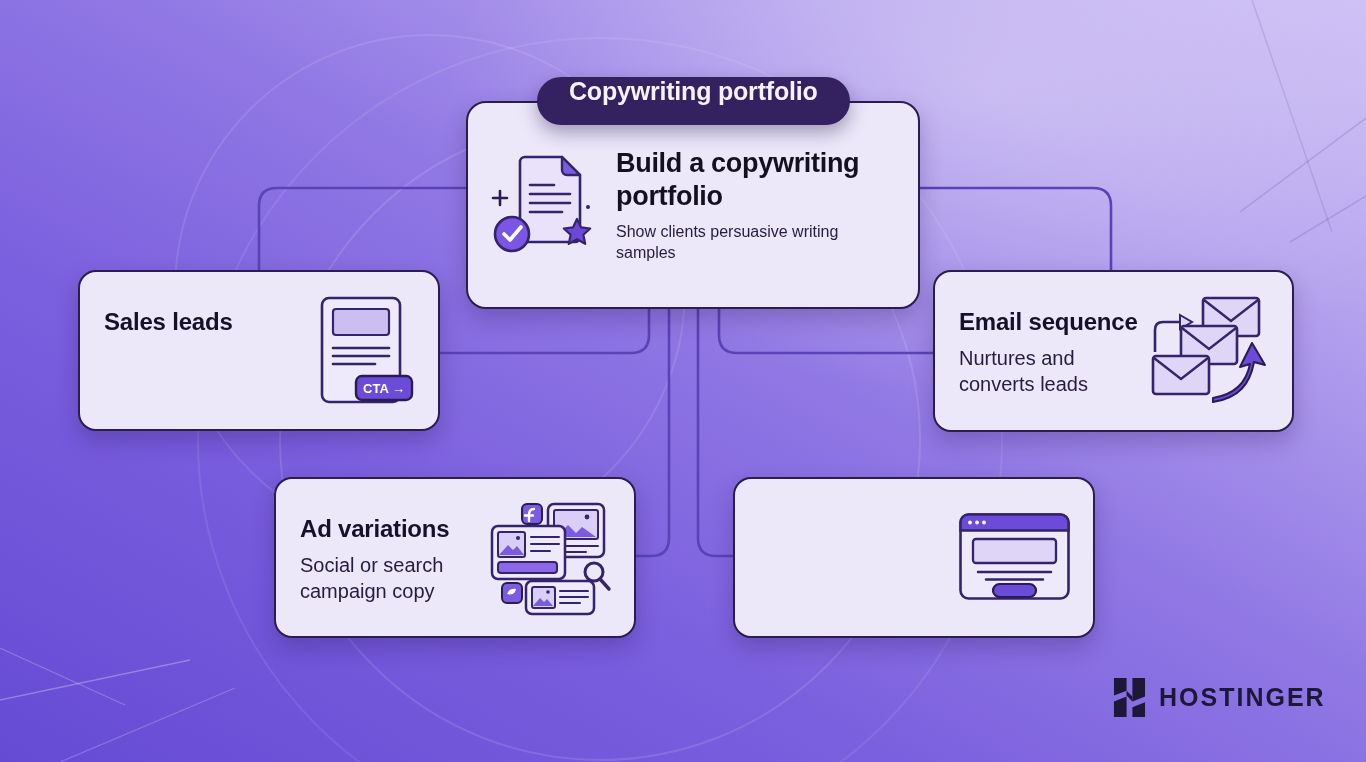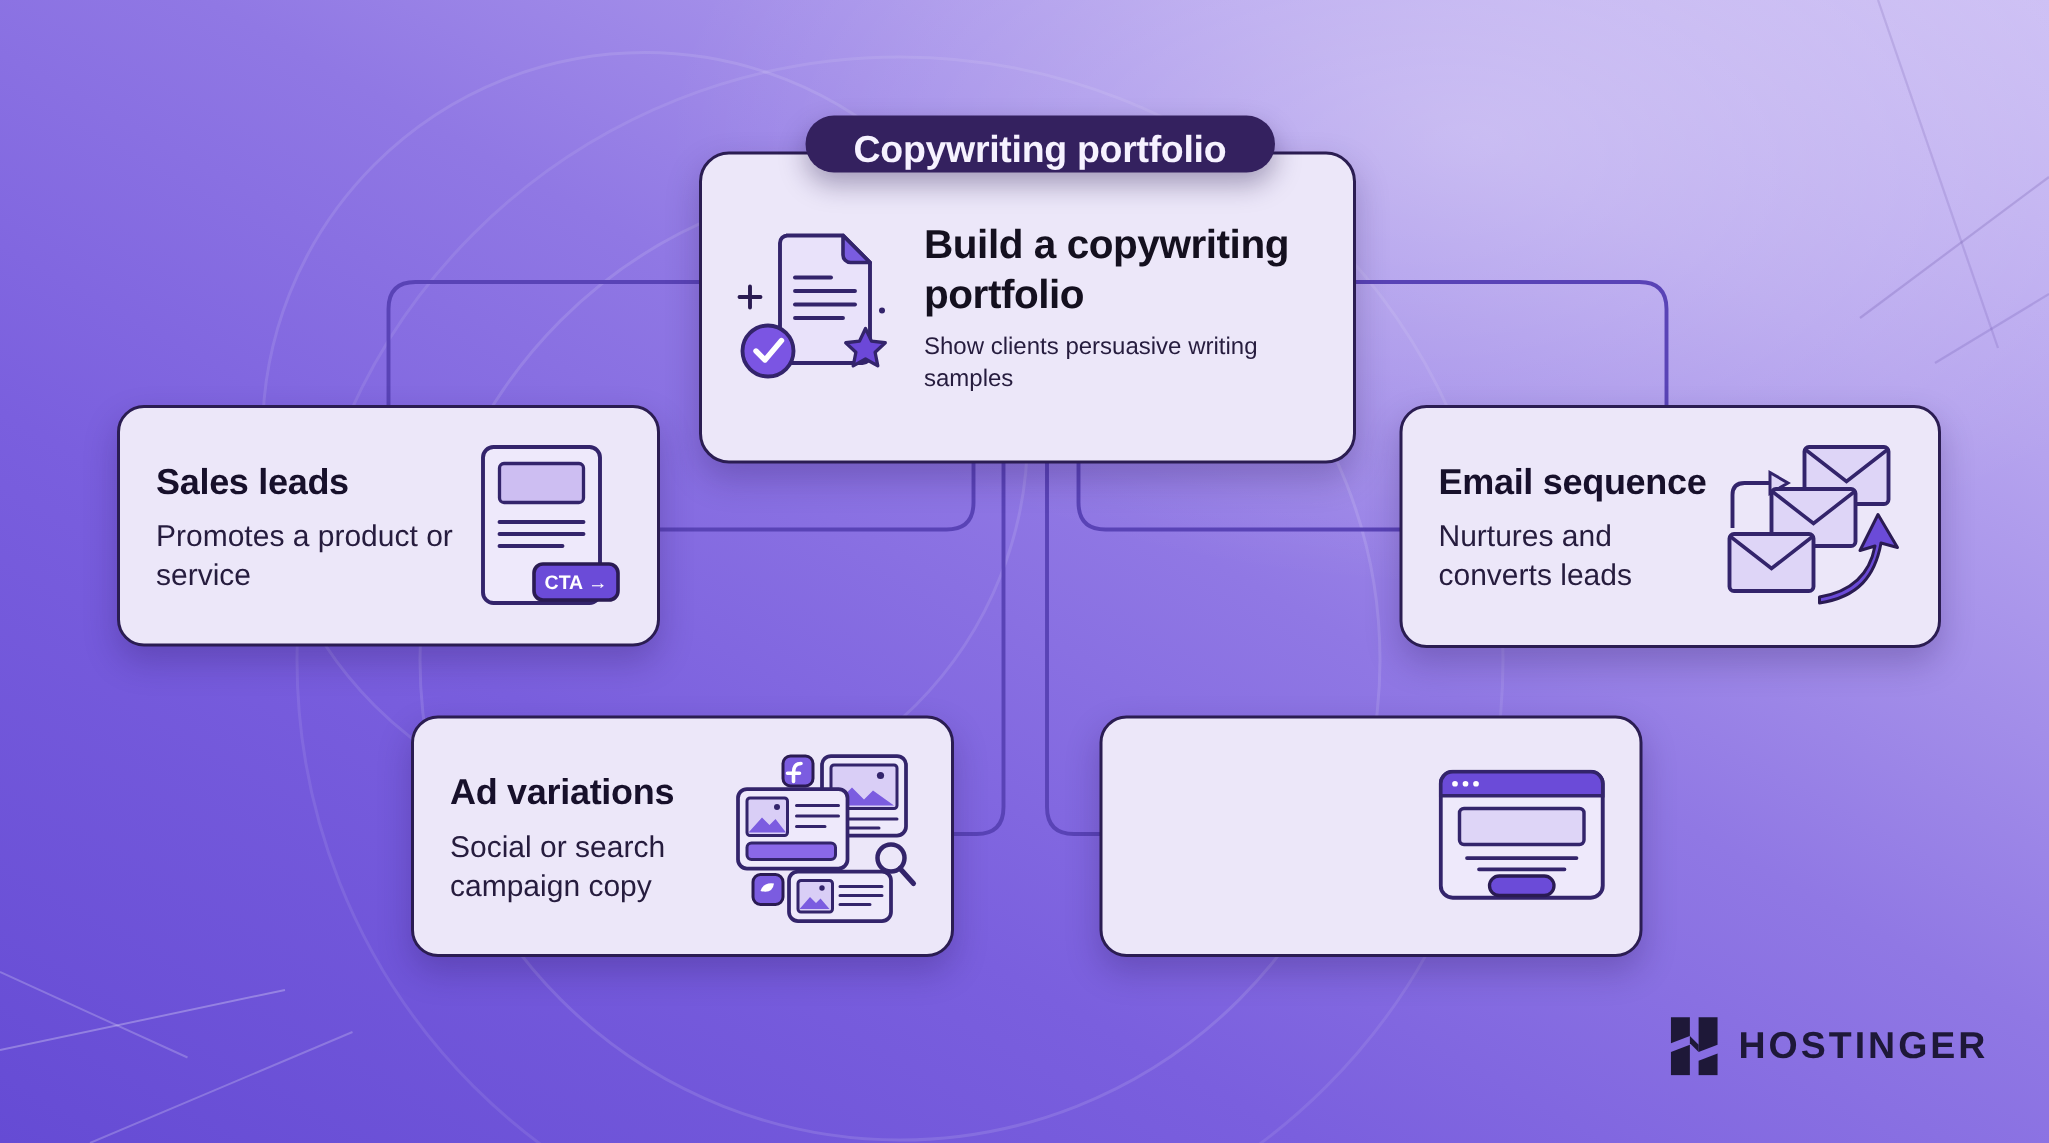--- a/index.html
+++ b/index.html
@@ -14,28 +14,28 @@
   .layer{position:absolute;left:0;top:0;width:1366px;height:762px;pointer-events:none;}
 
   .card{
     position:absolute;background:#ece7f9;border:2px solid #2b1d52;border-radius:18px;
     box-shadow:0 10px 22px rgba(34,17,80,0.25);
   }
   .card-text{position:absolute;left:24px;top:36px;}
   .card-title{font-size:24px;font-weight:700;color:#17102b;letter-spacing:-0.2px;}
   .card-sub{font-size:20px;color:#261c3e;line-height:1.3;margin-top:9px;}
 
-  .main-card{left:466px;top:101px;width:434px;height:204px;border-radius:20px;}
+  .main-card{left:466px;top:101px;width:434px;height:204px;border-radius:20px;padding-left:16px;}
   .main-card .card-text{left:148px;top:44px;}
   .main-title{font-size:27px;font-weight:700;color:#14101f;line-height:1.22;width:270px;letter-spacing:-0.3px;}
   .main-sub{font-size:16px;color:#261c3e;line-height:1.3;margin-top:9px;width:250px;}
 
   .pill{
-    position:absolute;left:537px;top:77px;height:38px;padding:0 32px;
-    background:#34215f;border-radius:26px;display:flex;align-items:flex-end;
+    position:absolute;left:537px;top:77px;height:48px;padding:0 32px;
+    background:#34215f;border-radius:26px;display:flex;align-items:flex-start;
     color:#f6f2ff;font-size:25px;font-weight:700;letter-spacing:-0.2px;
     box-shadow:0 8px 18px rgba(30,14,70,0.35);z-index:5;
   }
 
   .sales-card{left:78px;top:270px;width:358px;height:157px;}
   .sales-card .card-sub{width:200px;}
   .email-card{left:933px;top:270px;width:357px;height:158px;}
   .email-card .card-sub{width:170px;}
   .ads-card{left:274px;top:477px;width:358px;height:157px;}
   .ads-card .card-sub{width:175px;}
@@ -102,21 +102,20 @@
     </svg>
     <div class="card-text">
       <div class="main-title">Build a copywriting portfolio</div>
       <div class="main-sub">Show clients persuasive writing samples</div>
     </div>
   </div>
 
   <div class="card sales-card">
     <div class="card-text">
       <div class="card-title">Sales leads</div>
-      <div class="card-sub">Promotes a product or service</div>
     </div>
     <svg class="node-icon icon-sales" width="94" height="110" viewBox="0 0 94 110">
       <rect x="2" y="2" width="78" height="104" rx="7" fill="#eee9fb" stroke="#33246b" stroke-width="2.6"></rect>
       <rect x="13" y="13" width="56" height="26" rx="3" fill="#cdbef2" stroke="#33246b" stroke-width="2.2"></rect>
       <g stroke="#33246b" stroke-width="2.6" stroke-linecap="round">
         <path d="M13,52 H69"></path>
           <path d="M13,60 H69"></path>
           <path d="M13,68 H55"></path>
       </g>
       <rect x="36" y="80" width="56" height="24" rx="6" fill="#6b4bd8" stroke="#2a1b52" stroke-width="2.4"></rect>

